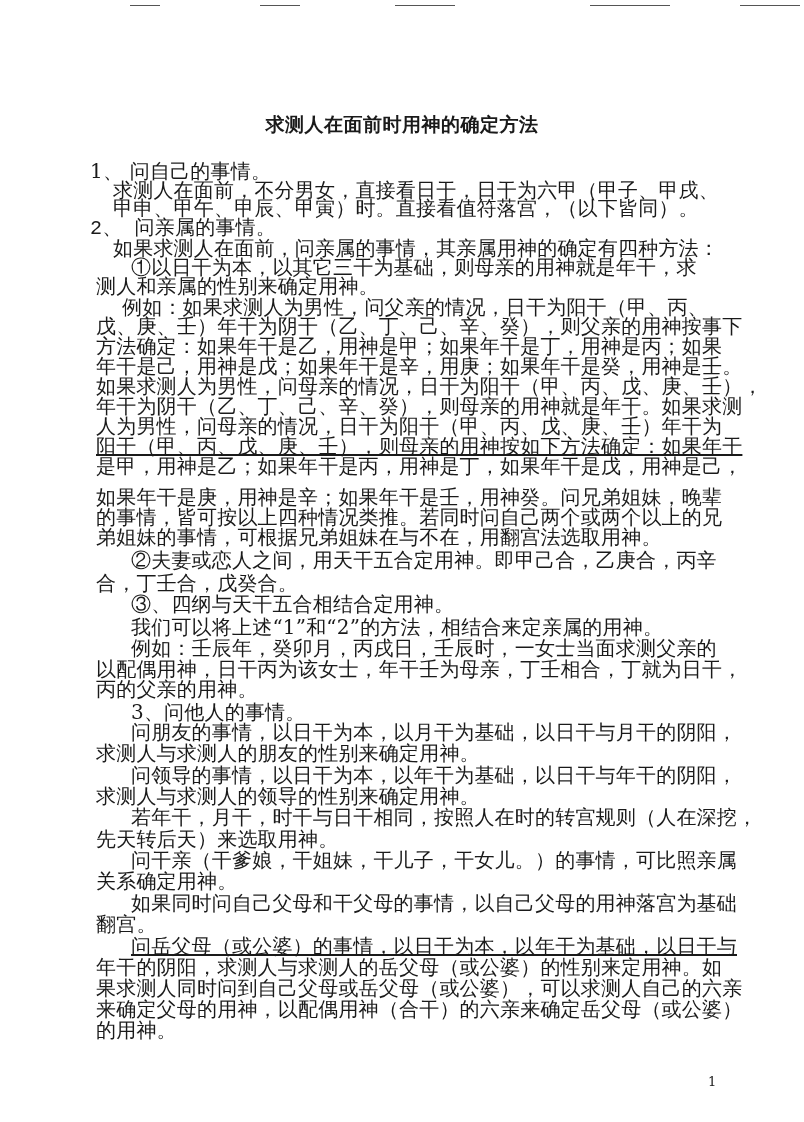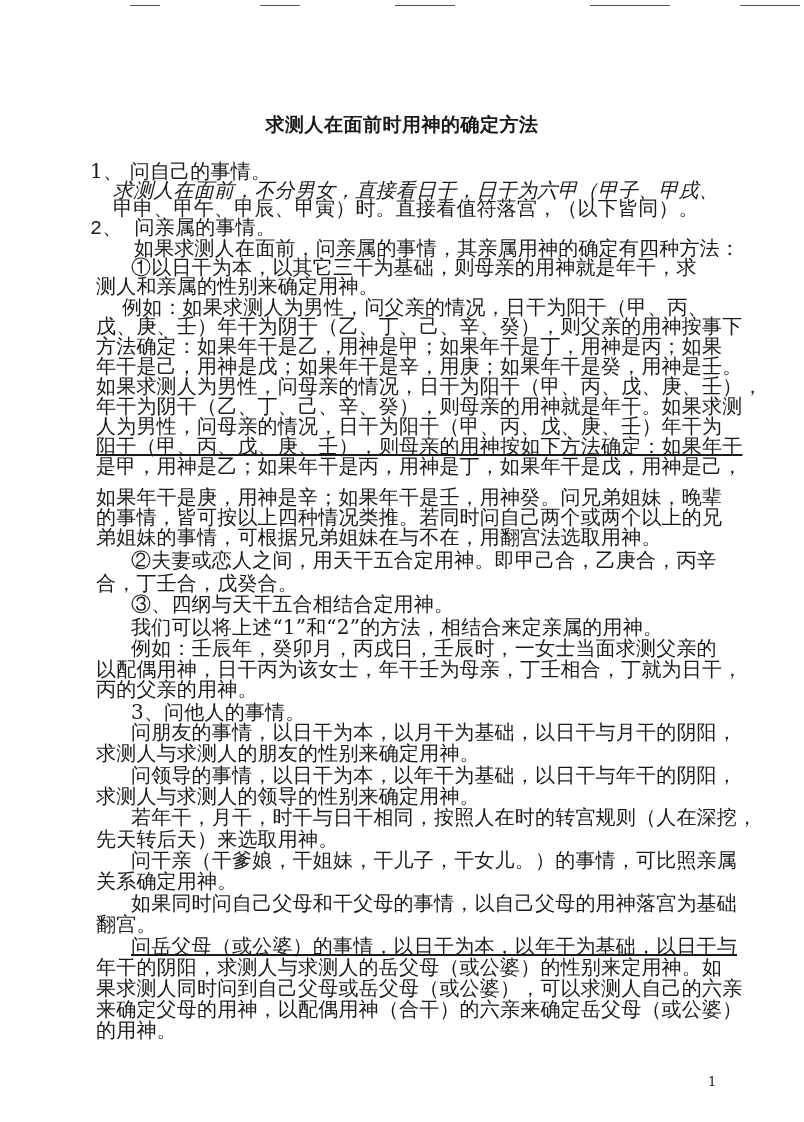--- a/index.html
+++ b/index.html
@@ -17,24 +17,24 @@
 <div class="topline" style="left:130px;width:30px;"></div>
 <div class="topline" style="left:260px;width:40px;"></div>
 <div class="topline" style="left:395px;width:60px;"></div>
 <div class="topline" style="left:590px;width:80px;"></div>
 <div class="topline" style="left:740px;width:60px;"></div>
 
 <div class="title">求测人在面前时用神的确定方法</div>
 
 <div id="body-lines">
     <div class="line" style="left: 90px; top: 161px;">1、    问自己的事情。</div>
-    <div class="line" style="left: 113px; top: 180px; font-style: italic;">求测人在面前，不分男女，直接看日干，日干为六甲（甲子、甲戌、</div>
+    <div class="line" style="left: 113px; top: 180px;">求测人在面前，不分男女，直接看日干，日干为六甲（甲子、甲戌、</div>
     <div class="line" style="left: 113px; top: 198px;">甲申、甲午、甲辰、甲寅）时。直接看值符落宫，（以下皆同）。</div>
     <div class="line" style="left: 90px; top: 219px; font-family: Liberation Mono, monospace;">2、    问亲属的事情。</div>
-    <div class="line" style="left: 113px; top: 238px; margin-left: 21px;">如果求测人在面前，问亲属的事情，其亲属用神的确定有四种方法：</div>
+    <div class="line" style="left: 113px; top: 238px;">如果求测人在面前，问亲属的事情，其亲属用神的确定有四种方法：</div>
     <div class="line" style="left: 131px; top: 257px;">①以日干为本，以其它三干为基础，则母亲的用神就是年干，求</div>
     <div class="line" style="left: 96px; top: 276px;">测人和亲属的性别来确定用神。</div>
     <div class="line" style="left: 122px; top: 297px;">例如：如果求测人为男性，问父亲的情况，日干为阳干（甲、丙、</div>
     <div class="line" style="left: 96px; top: 316px;">戊、庚、壬）年干为阴干（乙、丁、己、辛、癸），则父亲的用神按事下</div>
     <div class="line" style="left: 96px; top: 336px;">方法确定：如果年干是乙，用神是甲；如果年干是丁，用神是丙；如果</div>
     <div class="line" style="left: 96px; top: 356px;">年干是己，用神是戊；如果年干是辛，用庚；如果年干是癸，用神是壬。</div>
     <div class="line" style="left: 96px; top: 376px;">如果求测人为男性，问母亲的情况，日干为阳干（甲、丙、戊、庚、壬），</div>
     <div class="line" style="left: 96px; top: 396px;">年干为阴干（乙、丁、己、辛、癸），则母亲的用神就是年干。如果求测</div>
     <div class="line" style="left: 96px; top: 416px;">人为男性，问母亲的情况，日干为阳干（甲、丙、戊、庚、壬）年干为</div>
     <div class="line" style="left: 96px; top: 436px; text-decoration: underline;">阳干（甲、丙、戊、庚、壬），则母亲的用神按如下方法确定：如果年干</div>

